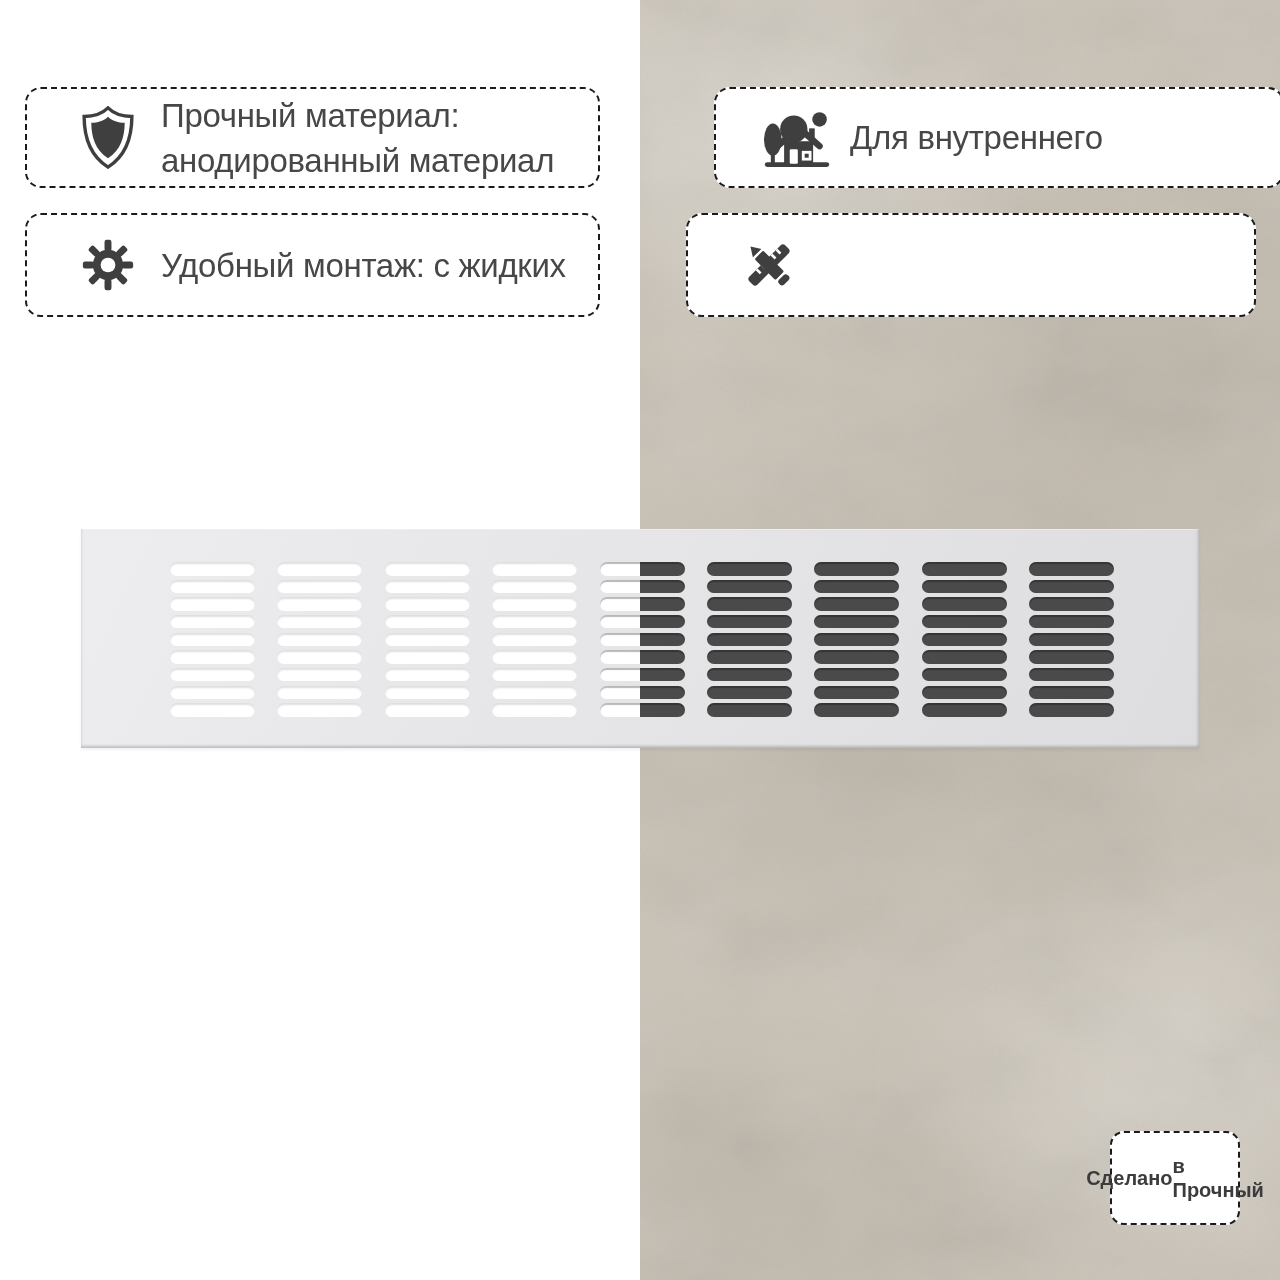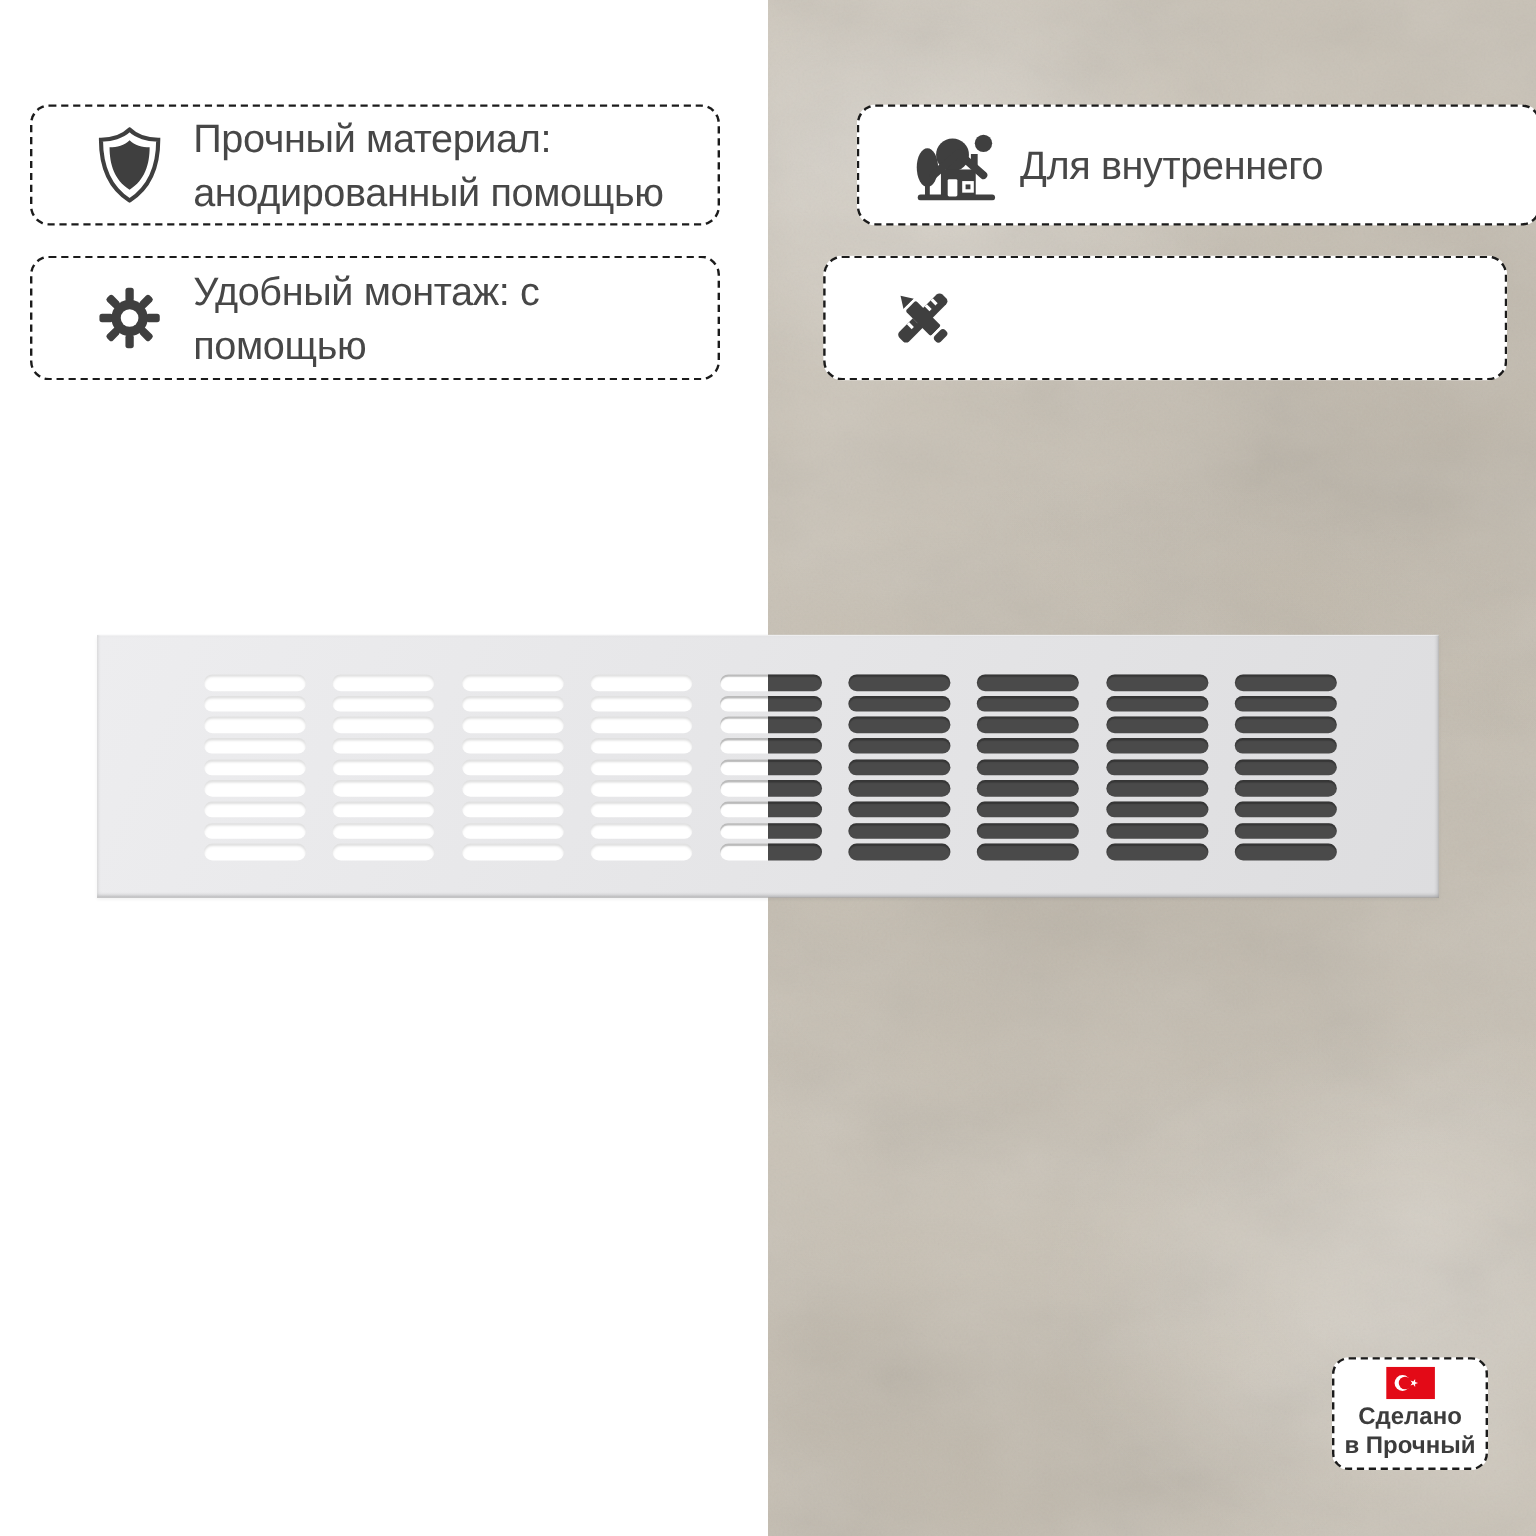--- a/index.html
+++ b/index.html
@@ -40,21 +40,21 @@
     box-shadow:inset 0 -2px 3px rgba(0,0,0,.18), inset -2px 0 3px rgba(0,0,0,.07),
                inset 0 1px 0 rgba(255,255,255,.6), 0 2px 3px rgba(0,0,0,.06);
   }
   .slot{position:absolute;border-radius:7px;}
   .slot.light{box-shadow:inset 0 2px 2px rgba(0,0,0,.13);}
   .slot.dark{box-shadow:inset 0 2px 1px rgba(0,0,0,.28);}
   
   .badge{
     position:absolute;left:1110px;top:1131px;width:130px;height:94px;
     background:#ffffff;border:2px dashed #1b1b1b;border-radius:14px;box-sizing:border-box;
-    display:flex;flex-direction:column;align-items:center;justify-content:center;
+    display:flex;align-items:center;justify-content:center;
   }
   .badge .flag{width:41px;height:27px;margin-bottom:3px;}
   .badge .bl{font-size:20px;line-height:24px;font-weight:bold;color:#3c3c3c;}
 </style>
 </head>
 <body>
 
 <div class="canvas">
 
   <div class="wall">
@@ -74,21 +74,21 @@
 
   <div class="feature f1">
     <span class="icon-wrap">
       <svg width="54" height="63" viewBox="0 0 56 66">
         <path d="M28 2 C34 8 44 11 53 11 C53 32 47 52 28 64 C9 52 3 32 3 11 C12 11 22 8 28 2 Z" fill="none" stroke="#3f3f3f" stroke-width="3.6"></path>
         <path d="M28 2 C34 8 44 11 53 11 C53 32 47 52 28 64 C9 52 3 32 3 11 C12 11 22 8 28 2 Z" fill="#3f3f3f" transform="translate(28,33) scale(0.70) translate(-28,-33)"></path>
       </svg>
     </span>
     <div class="txt">
       <div>Прочный материал:</div>
-      <div>анодированный помощью</div>
+      <div>анодированный материал</div>
     </div>
   </div>
 
   <div class="feature f2">
     <span class="icon-wrap">
       <svg width="52" height="54" viewBox="0 0 60 60">
         <g fill="#3f3f3f">
           <rect x="26" y="1" width="8" height="13" rx="2.5"></rect>
           <rect x="26" y="1" width="8" height="13" rx="2.5" transform="rotate(45 30 30)"></rect>
           <rect x="26" y="1" width="8" height="13" rx="2.5" transform="rotate(90 30 30)"></rect>
@@ -96,21 +96,21 @@
           <rect x="26" y="1" width="8" height="13" rx="2.5" transform="rotate(180 30 30)"></rect>
           <rect x="26" y="1" width="8" height="13" rx="2.5" transform="rotate(225 30 30)"></rect>
           <rect x="26" y="1" width="8" height="13" rx="2.5" transform="rotate(270 30 30)"></rect>
           <rect x="26" y="1" width="8" height="13" rx="2.5" transform="rotate(315 30 30)"></rect>
           <circle cx="30" cy="30" r="17.5"></circle>
         </g>
         <circle cx="30" cy="30" r="8.5" fill="#ffffff"></circle>
       </svg>
     </span>
     <div class="txt">
-      <div>Удобный монтаж: с помощью</div>
+      <div>Удобный монтаж: с жидких</div>
     </div>
   </div>
 
   <div class="feature f3">
     <span class="icon-wrap">
       <svg width="68" height="58" viewBox="0 0 84 72">
         <g fill="#3f3f3f">
           <circle cx="70" cy="13" r="9"></circle>
           <ellipse cx="12" cy="38" rx="11" ry="20"></ellipse>
           <rect x="9.5" y="52" width="5" height="17"></rect>

